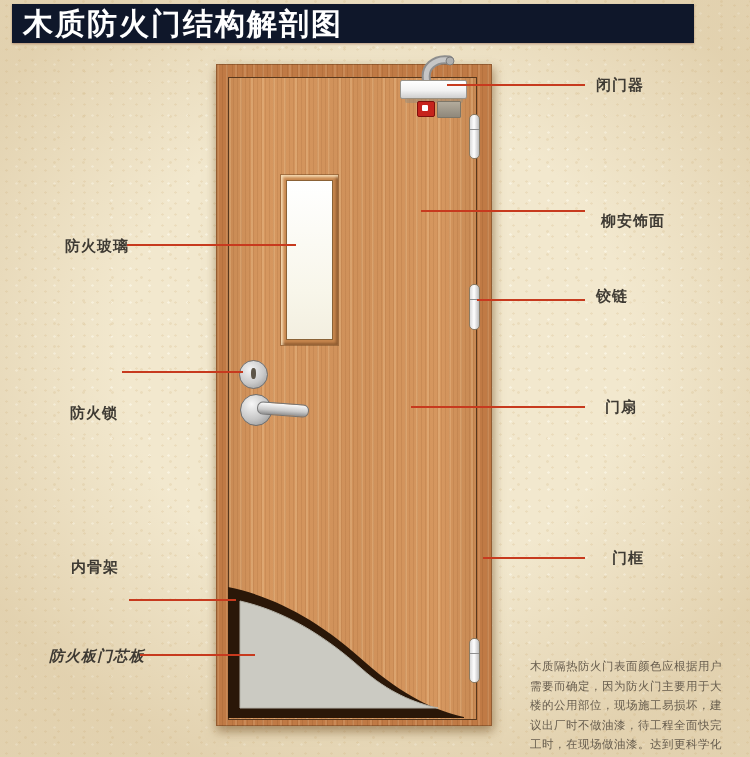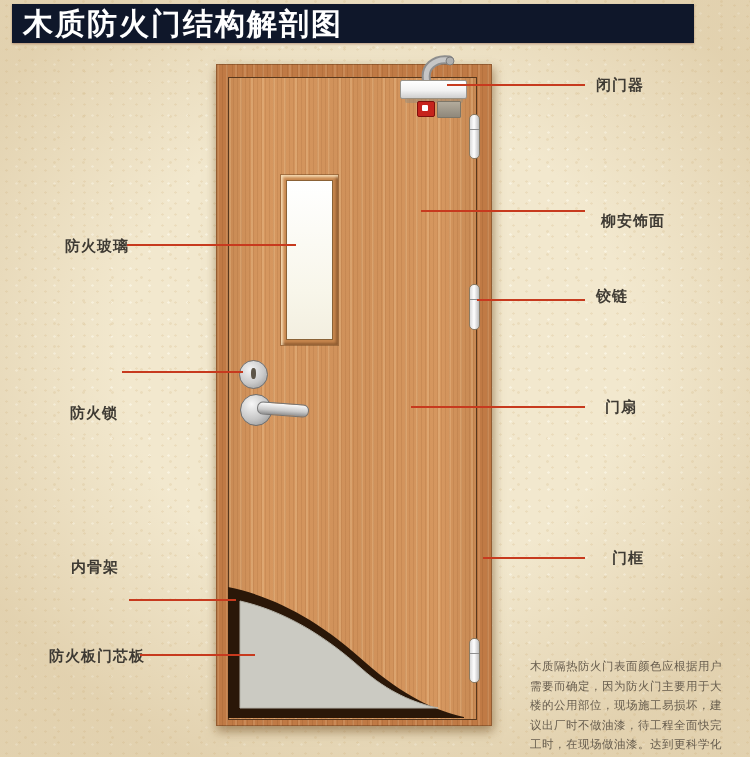--- a/index.html
+++ b/index.html
@@ -157,16 +157,16 @@
 
 <div class="callout-label" style="left:65px;top:237px;">防火玻璃</div>
 <div class="callout-line" style="left:127px;top:244px;width:169px;"></div>
 
 <div class="callout-label" style="left:70px;top:364px;margin-top:40px;">防火锁</div>
 <div class="callout-line" style="left:122px;top:371px;width:121px;"></div>
 
 <div class="callout-label" style="left:71px;top:558px;">内骨架</div>
 <div class="callout-line" style="left:129px;top:599px;width:107px;"></div>
 
-<div class="callout-label" style="left:49px;top:647px;">防火板门芯板</div>
+<div class="callout-label" style="left:49px;top:647px;font-style:italic;">防火板门芯板</div>
 <div class="callout-line" style="left:140px;top:654px;width:115px;"></div>
 
 <div class="note">木质隔热防火门表面颜色应根据用户需要而确定，因为防火门主要用于大楼的公用部位，现场施工易损坏，建议出厂时不做油漆，待工程全面快完工时，在现场做油漆。达到更科学化更人性化的服务。</div>
 
 </body></html>

